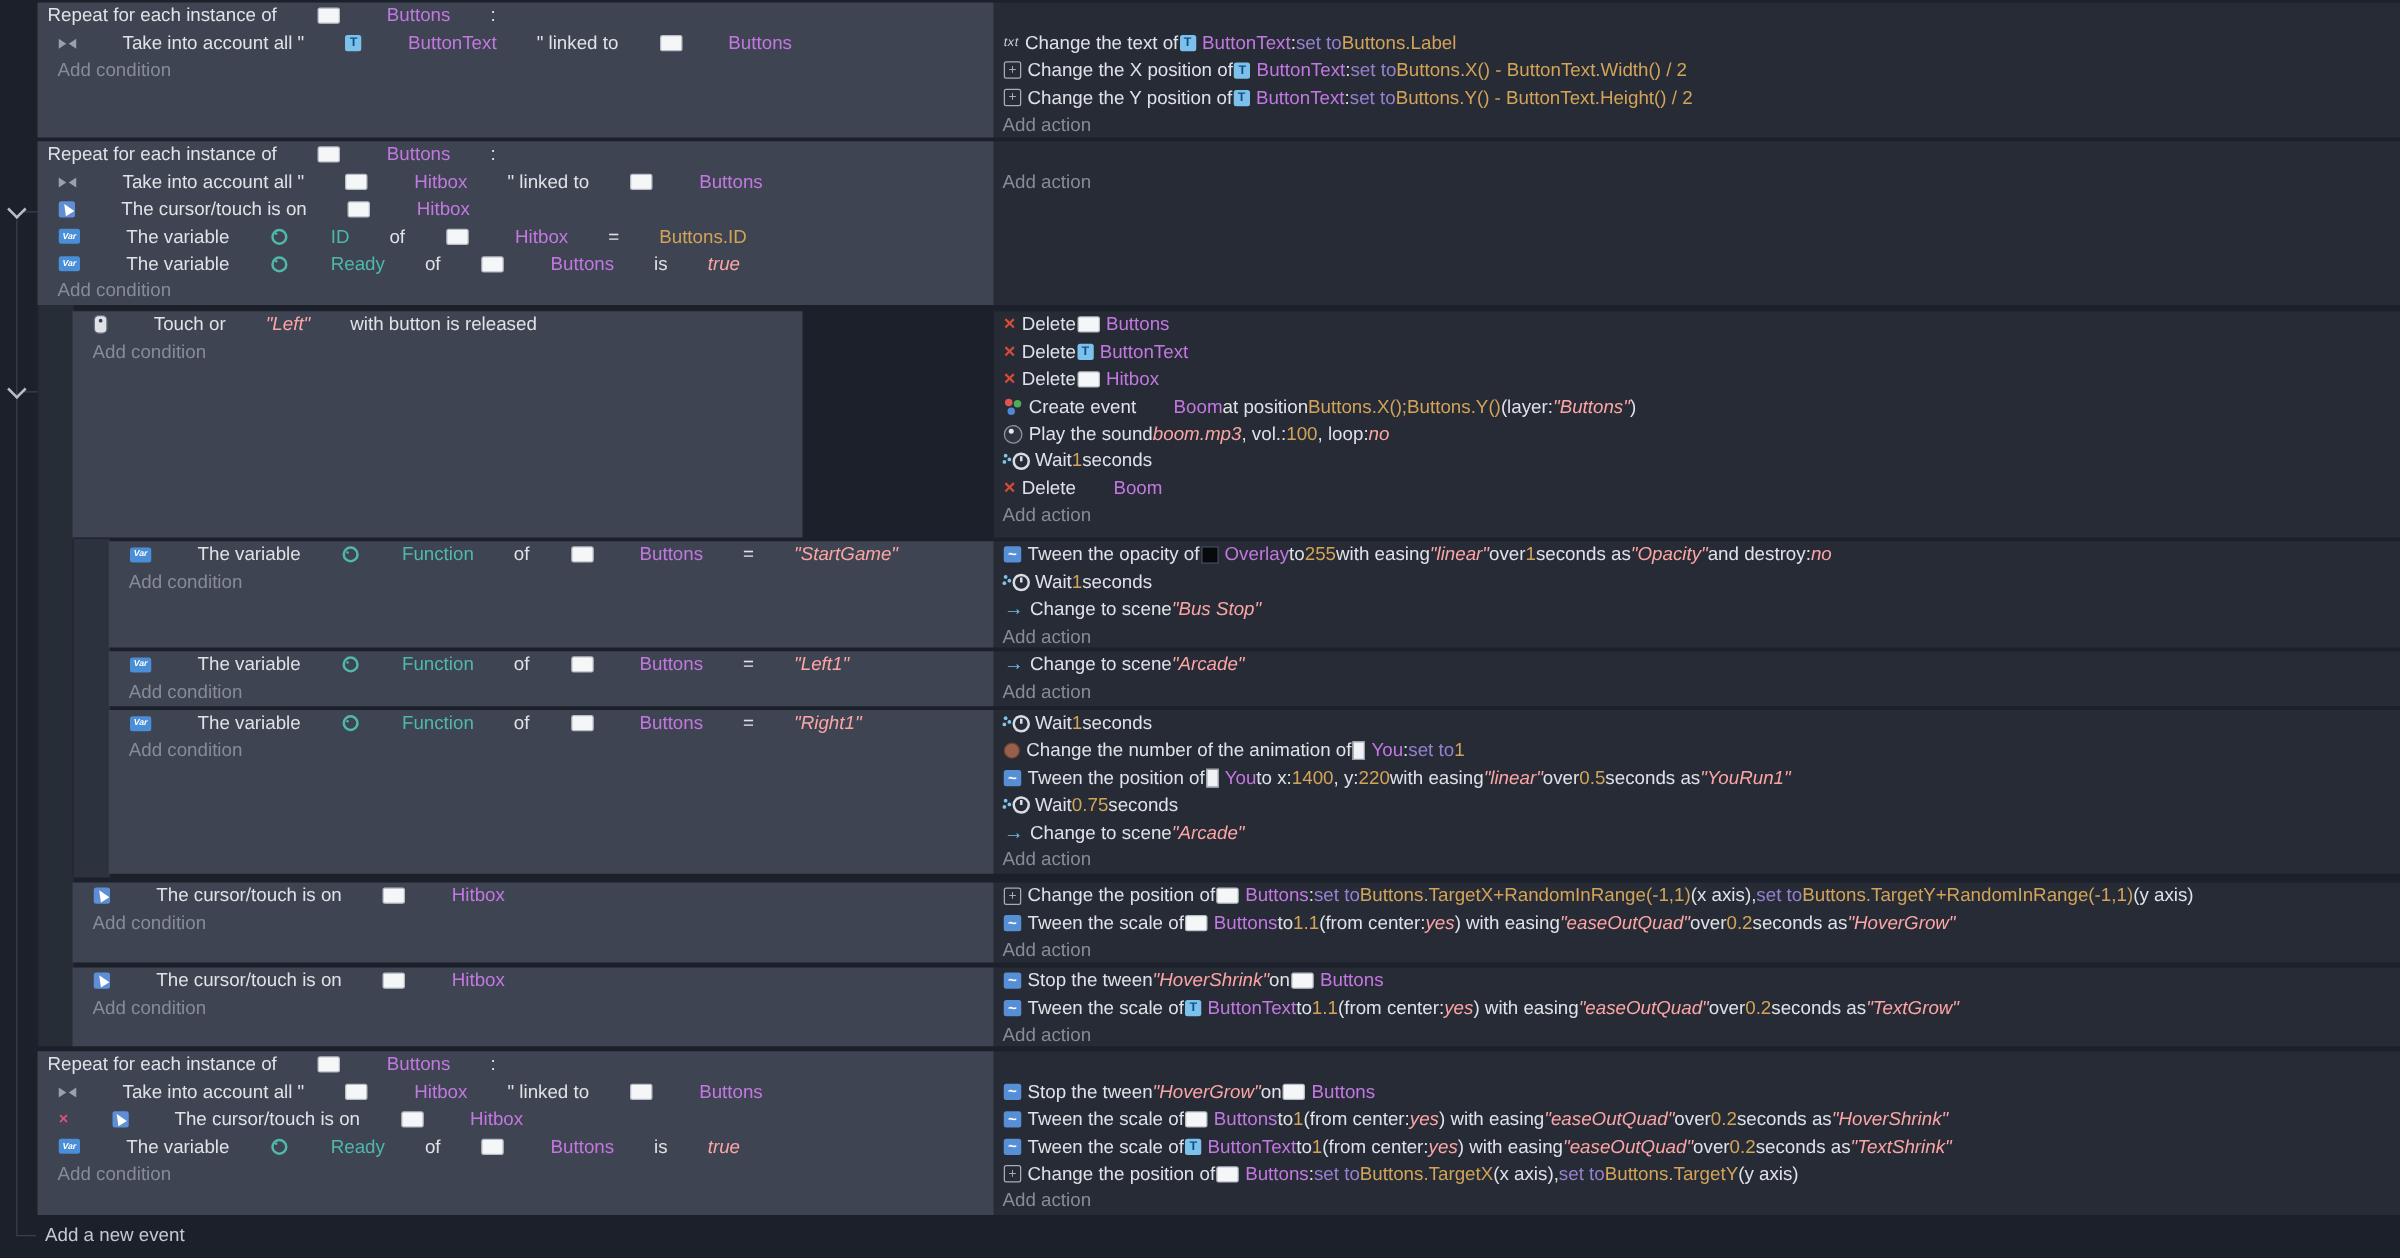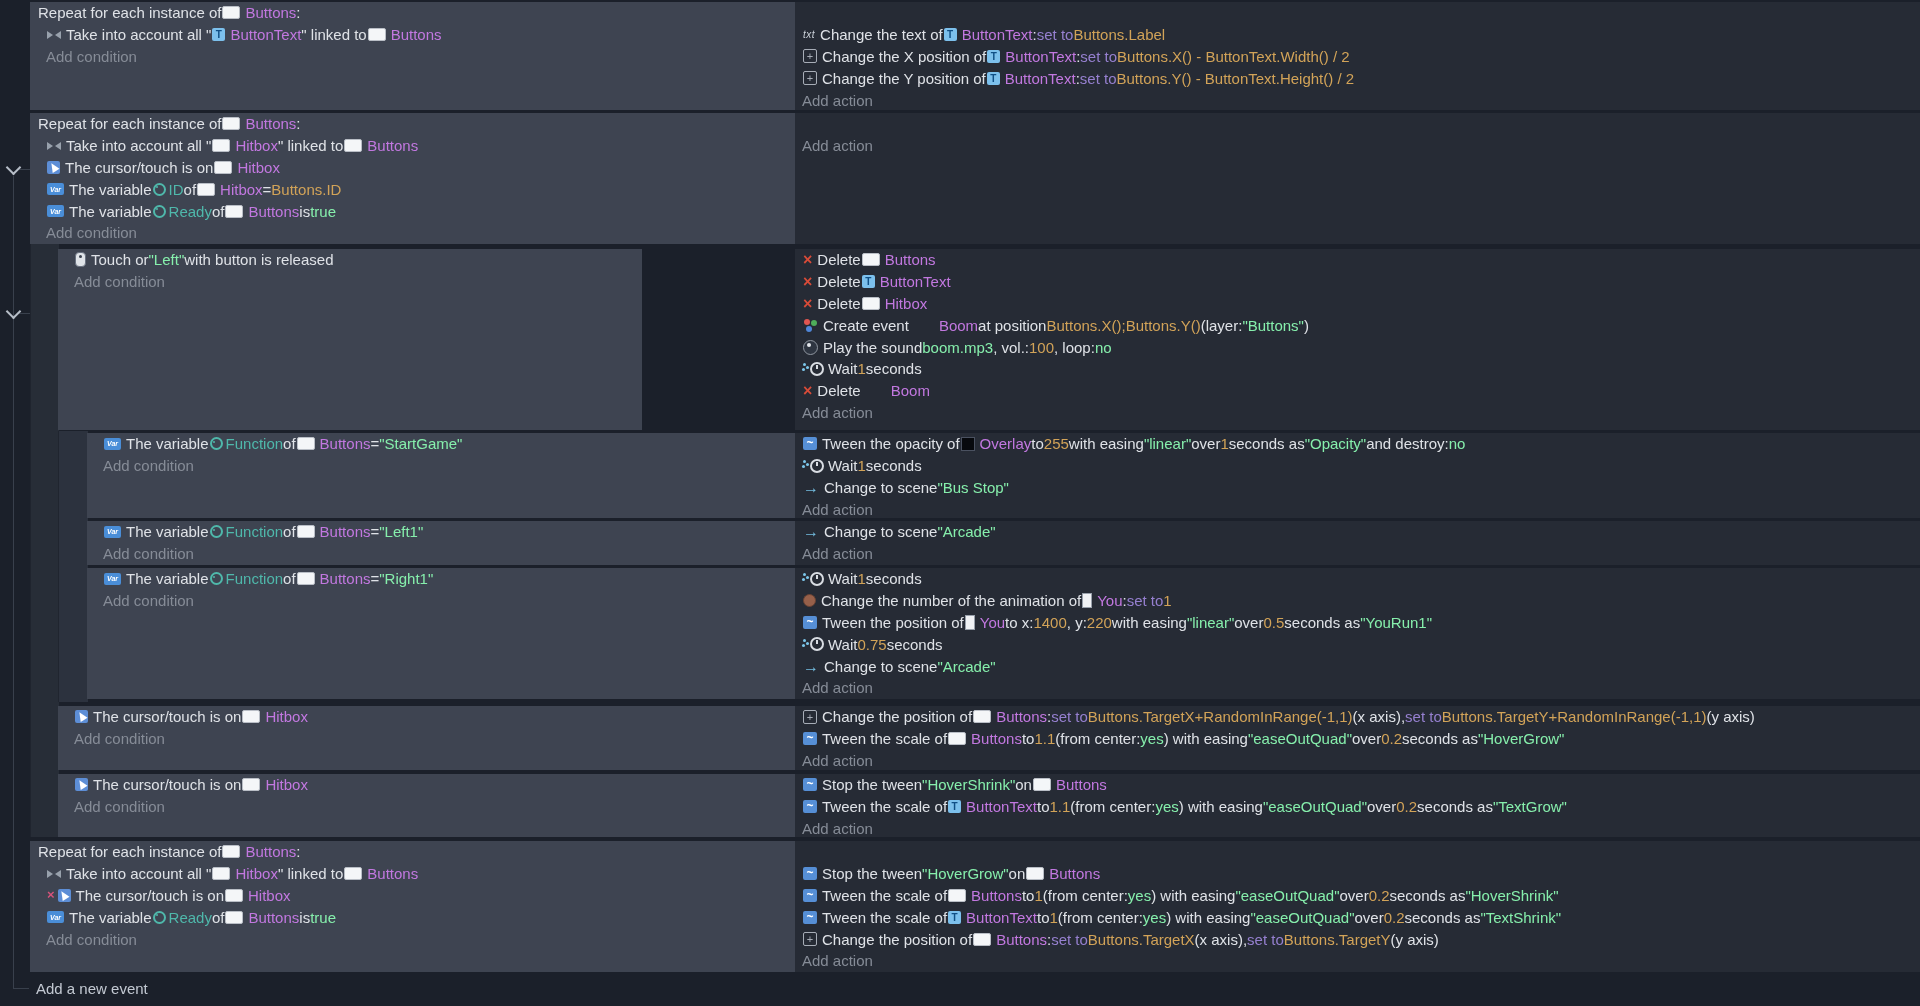--- a/index.html
+++ b/index.html
@@ -6,29 +6,29 @@
   #sheet{position:relative;width:1920px;height:1006px;overflow:hidden;
     background:#1b202a;font-family:"Liberation Sans",sans-serif;font-size:15px;color:#dfe2e7;}
   .band{position:absolute;}
   .tree-line{position:absolute;background:#39404c;}
   .chev{position:absolute;width:9px;height:9px;border-right:2px solid #b7bec8;border-bottom:2px solid #b7bec8;
     transform:rotate(45deg);cursor:pointer;}
   .event{position:absolute;}
   .cond{position:absolute;top:0;bottom:0;left:0;background:#3e4451;overflow:hidden;}
   .act{position:absolute;top:0;bottom:0;right:0;background:#262b35;overflow:hidden;padding-left:7px;}
   .row{height:21.8px;display:flex;align-items:center;white-space:nowrap;}
-  .cond .row{padding-left:16px;}
+  .cond .row{padding-left:16px;gap:32px;}
   .cond .row.header{padding-left:8px;}
   .row.addlink{color:#868c97;}
   .sg{display:inline;}
   .sg-w{color:#dfe2e7;}
   .sg-o{color:#c278e0;font-weight:normal;}
   .sg-v{color:#4fb8ab;}
   .sg-e{color:#d2a358;text-align:right;}
-  .sg-s{color:#86efac;}
+  .sg-s{color:#fca5a5;font-style:italic;}
   .sg-k{color:#9680d0;}
   .footer-link{position:absolute;left:36px;top:977px;height:22px;display:flex;align-items:center;
     color:#c3c9d2;cursor:pointer;}
   
   .ic{display:inline-flex;align-items:center;justify-content:center;flex:none;margin:0 5px 0 1px;}
   .i-sprite{width:16px;height:11px;background:#f4f6f8;border-radius:2px;border:1px solid #b9bec6;}
   .i-blank{width:24px;height:11px;}
   .i-overlay{width:12px;height:12px;background:#07090d;border:1px solid #4a5160;}
   .i-you{width:8px;height:13px;background:#f0f2f5;border:1px solid #98a0ab;}
   .i-textobj{width:13px;height:13px;background:#7cc0ec;border-radius:2px;color:#104f85;

